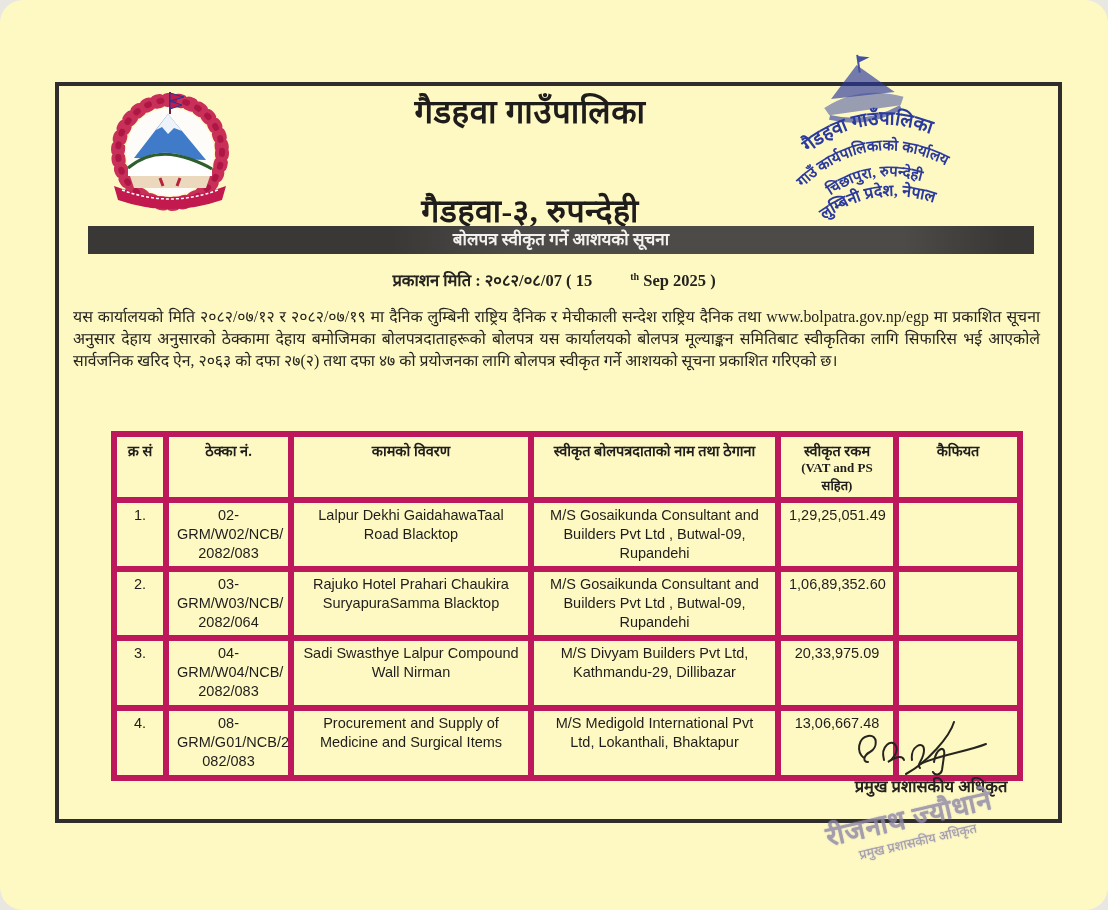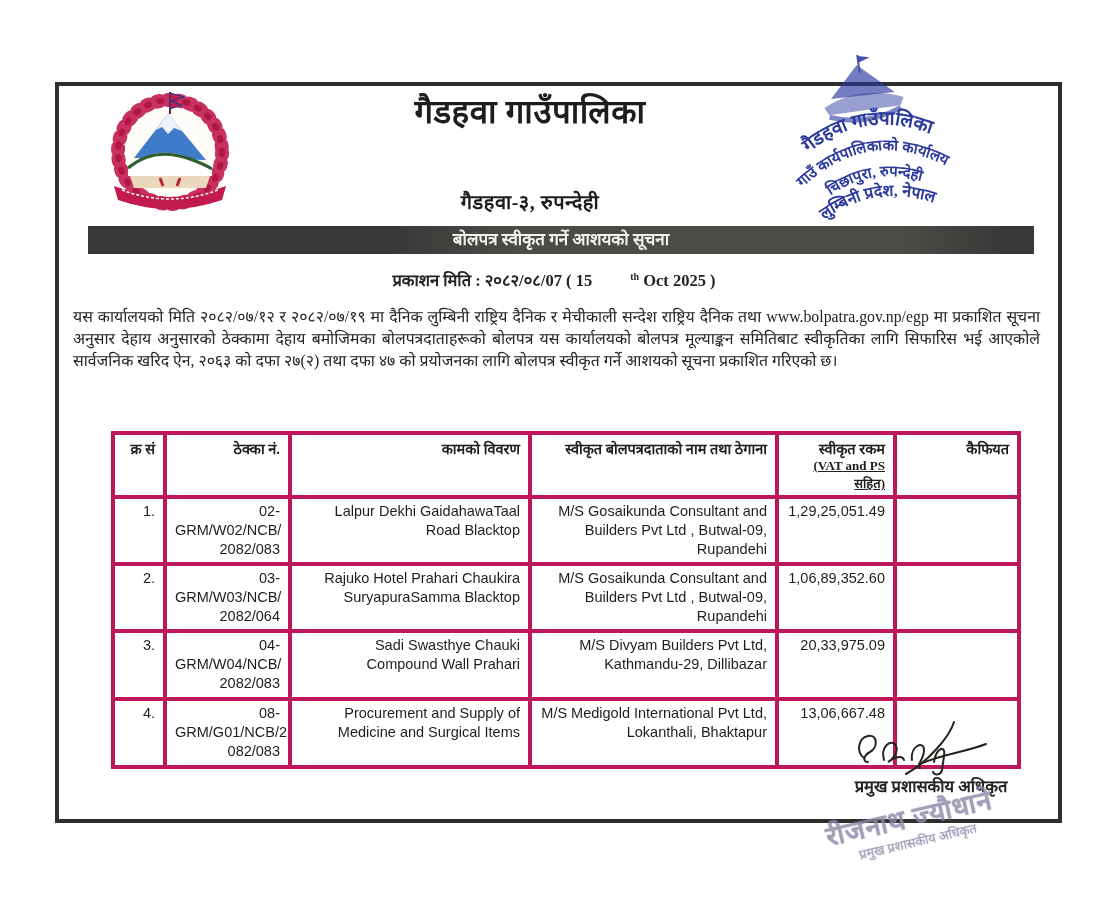--- a/index.html
+++ b/index.html
@@ -1,37 +1,37 @@
 <!DOCTYPE html>
 <html><head>
 <meta charset="utf-8">
 <style>
   html,body{margin:0;padding:0;}
   body{font-family:"Liberation Serif", serif; background:#e9e7e2;}
-  .page{position:relative; width:1108px; height:910px; background:#ffffff; overflow:hidden;}
+  .page{position:relative; width:1108px; height:910px; background:#fef9c3; overflow:hidden;border-radius:23px;}
   .abs{position:absolute;}
   .doc-border{left:55px; top:82px; width:999px; height:733px; border:4px solid #2f2e2c; background:transparent;}
   .title{font-weight:bold; color:#1e1d1b; text-align:center; letter-spacing:.5px;}
   .title1{top:88px; left:270px; width:520px; font-size:33px;}
   .title2{top:132px; left:240px; width:580px; font-size:37px;}
-  .title3{top:188px; left:330px; width:400px; font-size:20px;}
+  .title3{top:188px; left:330px; width:400px; font-size:32px;}
   .banner{left:88px; top:226px; width:946px; height:28px; background:#3d3c39;
           background:linear-gradient(90deg,#393836 0%,#393836 32%,#4c4b48 45%,#4c4b48 86%,#393836 97%);
           color:#f2f1ed; font-size:17px; font-weight:bold; text-align:center; line-height:28px;}
   .pubdate{top:268px; left:254px; width:600px; text-align:center; font-size:16.5px; color:#24231f; font-weight:bold;}
   .pubdate sup{font-size:10px;margin-left:38px;}
   .intro{left:73px; top:306px; width:967px; font-size:15.8px; line-height:22px; text-align:justify; color:#24231f;}
   table.tender{position:absolute; left:111px; top:431px; width:906px; border-collapse:collapse; table-layout:fixed;
                font-family:"Liberation Sans", sans-serif; color:#1f1e1c;}
-  table.tender th, table.tender td{border:4px solid #be185d; padding:3px 8px; vertical-align:top; text-align:right;}
+  table.tender th, table.tender td{border:6px solid #be185d; padding:3px 8px; vertical-align:top; text-align:center;}
   table.tender th{font-family:"Liberation Serif", serif; font-size:14.5px; font-weight:bold; height:42px;}
   table.tender td{font-size:14.5px; line-height:19px;}
   td.contract{white-space:pre-line;}
   .r1 td{height:56px;} .r2 td{height:56px;} .r3 td{height:58px;} .r4 td{height:58px;}
-  .amt-sub{display:block; font-weight:bold; font-size:13px;text-decoration:underline;}
+  .amt-sub{display:block; font-weight:bold; font-size:13px;}
   .sig-label{left:836px; top:774px; width:190px; text-align:center; font-size:16.5px; font-weight:bold; color:#24231f;}
   .stamp-bottom{left:822px; top:818px; width:270px; transform:rotate(-13deg); transform-origin:left top;
                 color:#8e87a6; opacity:.8; text-shadow:0 0 1.5px #a49dc0;}
   .stamp-bottom .name{font-size:27px; font-weight:bold; letter-spacing:1px;}
   .stamp-bottom .title-small{font-size:13px; margin-left:28px; margin-top:-2px;}
   .stamp-top-wrap{left:760px; top:46px; width:220px; height:200px; transform:rotate(-8deg);}
   svg text{font-family:"Liberation Serif", serif;}
 </style>
 </head>
 <body>
@@ -96,21 +96,21 @@
       <text font-size="16" font-weight="bold" fill="#2b3a9e">
         <textPath href="#arc4" startOffset="50%" text-anchor="middle">लुम्बिनी प्रदेश, नेपाल</textPath>
       </text>
       <text x="110" y="198" font-size="15" font-weight="bold" fill="#2b3a9e" text-anchor="middle">२०७३</text>
     </svg>
   </div>
 
   <div class="abs banner">बोलपत्र स्वीकृत गर्ने आशयको सूचना</div>
 
   <div class="abs pubdate">
-    <span>प्रकाशन मिति : २०८२/०८/07 ( 15</span><sup>th</sup><span> Oct 2025 )</span>
+    <span>प्रकाशन मिति : २०८२/०८/07 ( 15</span><sup>th</sup><span> Sep 2025 )</span>
   </div>
 
   <div class="abs intro">यस कार्यालयको मिति २०८२/०७/१२ र २०८२/०७/१९ मा दैनिक लुम्बिनी राष्ट्रिय दैनिक र मेचीकाली सन्देश राष्ट्रिय दैनिक तथा www.bolpatra.gov.np/egp मा प्रकाशित सूचना अनुसार देहाय अनुसारको ठेक्कामा देहाय बमोजिमका बोलपत्रदाताहरूको बोलपत्र यस कार्यालयको बोलपत्र मूल्याङ्कन समितिबाट स्वीकृतिका लागि सिफारिस भई आएकोले सार्वजनिक खरिद ऐन, २०६३ को दफा २७(२) तथा दफा ४७ को प्रयोजनका लागि बोलपत्र स्वीकृत गर्ने आशयको सूचना प्रकाशित गरिएको छ।</div>
 
   <table class="tender">
     <colgroup>
       <col style="width:52px">
         <col style="width:125px">
         <col style="width:240px">
       <col style="width:247px">
@@ -149,21 +149,21 @@
         <td>Rajuko Hotel Prahari Chaukira SuryapuraSamma Blacktop</td>
         <td>M/S Gosaikunda Consultant and Builders Pvt Ltd , Butwal-09, Rupandehi</td>
         <td>1,06,89,352.60</td>
         <td></td>
       </tr>
       <tr class="r3">
         <td>3.</td>
         <td class="contract">04-
 GRM/W04/NCB/
 2082/083</td>
-        <td>Sadi Swasthye Chauki Compound Wall Prahari</td>
+        <td>Sadi Swasthye Lalpur Compound Wall Nirman</td>
         <td>M/S Divyam Builders Pvt Ltd, Kathmandu-29, Dillibazar</td>
         <td>20,33,975.09</td>
         <td></td>
       </tr>
       <tr class="r4">
         <td>4.</td>
         <td class="contract">08-
 GRM/G01/NCB/2
 082/083</td>
         <td>Procurement and Supply of Medicine and Surgical Items</td>

